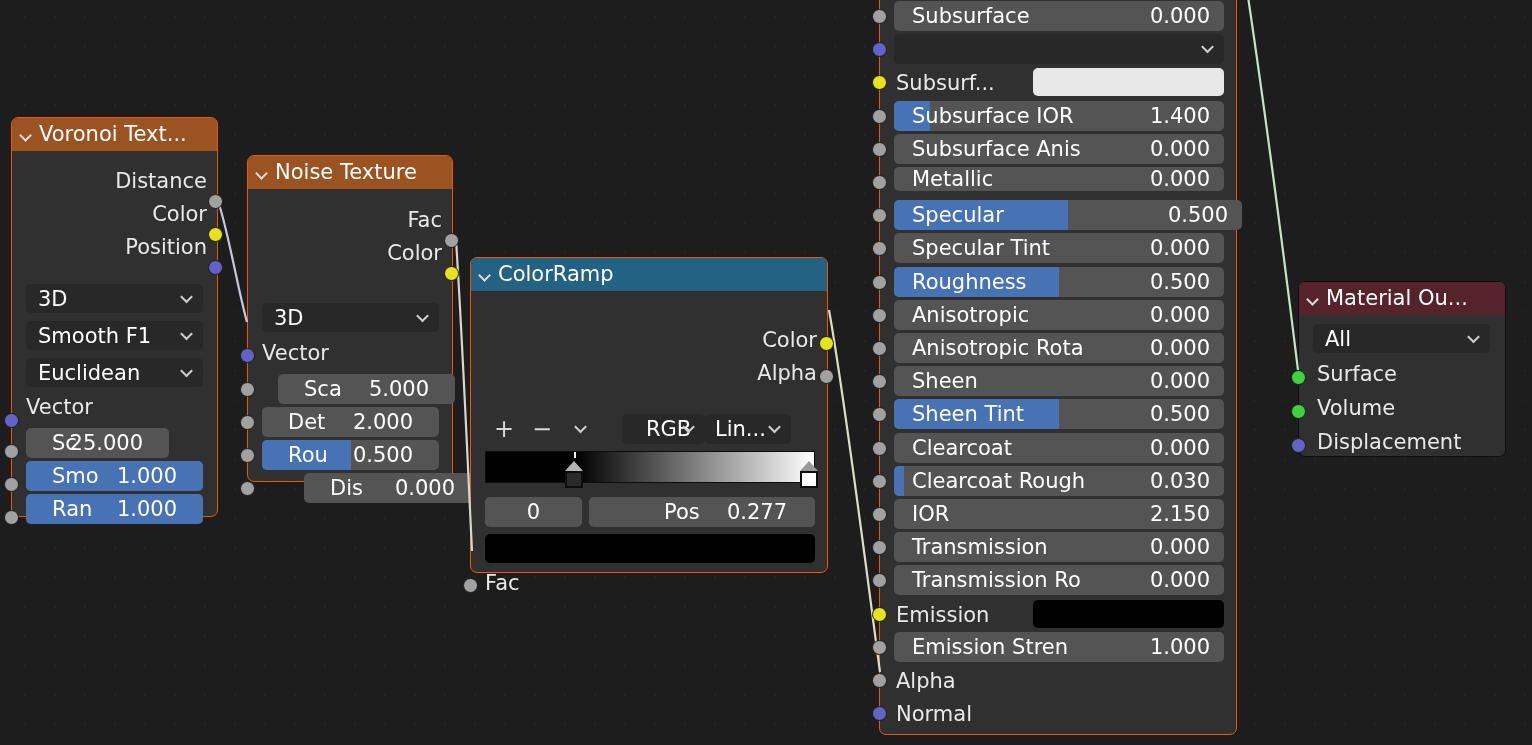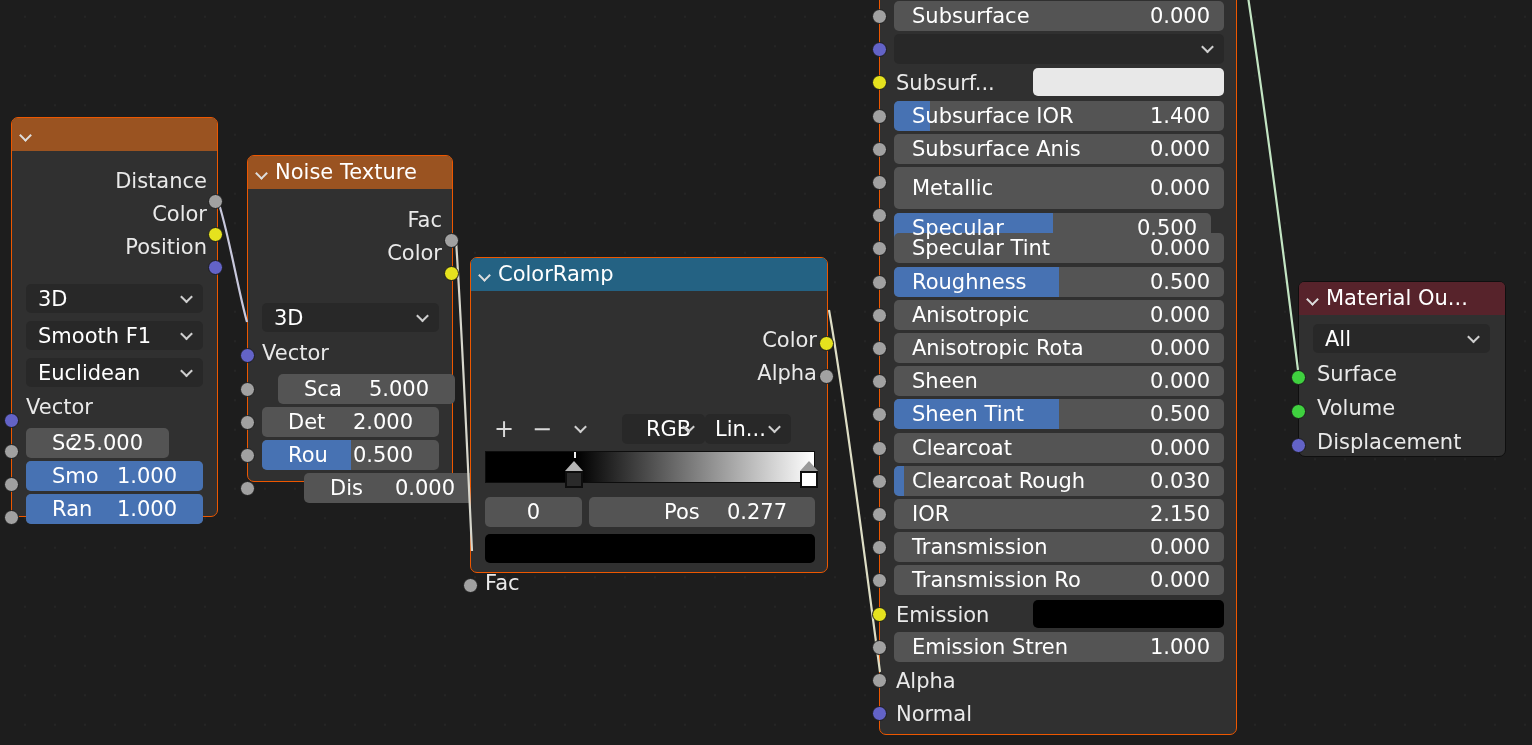--- a/index.html
+++ b/index.html
@@ -215,20 +215,21 @@
   <svg class="links" viewBox="0 0 1532 745">
     <path d="M 218 201 C 228 230, 238 290, 247 322" stroke="#c8c8dc" stroke-width="2.2" fill="none"></path>
     <path d="M 456 240 C 462 330, 468 470, 472 551" stroke="#d6d6cc" stroke-width="2.2" fill="none"></path>
     <path d="M 829 310 C 845 400, 865 560, 880 672" stroke="#dedec6" stroke-width="2.2" fill="none"></path>
     <path d="M 1247 -10 C 1262 90, 1285 265, 1298 370" stroke="#c3e5c3" stroke-width="2.2" fill="none"></path>
   </svg>
 
   <div class="node selected" style="left:11px; top:117px; width:207px; height:400px;">
     <div class="node-header hdr-tex">
       <span class="chev"></span>
+      <span>Voronoi Text...</span>
     </div>
     <div class="node-body">
 
       <div class="out-label" style="top:18px;">Distance</div>
       <div class="sock s-gray" style="left:196px; top:43px;"></div>
       <div class="out-label" style="top:51px;">Color</div>
       <div class="sock s-yellow" style="left:196px; top:76px;"></div>
       <div class="out-label" style="top:84px;">Position</div>
       <div class="sock s-purple" style="left:196px; top:109px;"></div>
 
@@ -394,27 +395,27 @@
           <span class="wlabel" style="left: 18px;">Subsurface IOR</span>
           <span class="wvalue" style="right: 14px;">1.400</span>
         </div>
         <div class="sock s-gray" style="left: -8px; top: 200.8px;"></div>
         <div class="widget" style="left: 14px; top: 192.8px; width: 330px; height: 30px;">
           <div class="fill" style="width: 0%;"></div>
           <span class="wlabel" style="left: 18px;">Subsurface Anis</span>
           <span class="wvalue" style="right: 14px;">0.000</span>
         </div>
         <div class="sock s-gray" style="left: -8px; top: 234px;"></div>
-        <div class="widget" style="left: 14px; top: 226px; width: 330px; height: 42px;">
+        <div class="widget" style="left: 14px; top: 226px; width: 330px; height: 24px;">
           <div class="fill" style="width: 0%;"></div>
           <span class="wlabel" style="left: 18px;">Metallic</span>
           <span class="wvalue" style="right: 14px;">0.000</span>
         </div>
         <div class="sock s-gray" style="left: -8px; top: 267.2px;"></div>
-        <div class="widget" style="left: 14px; top: 272px; width: 317px; height: 30px;">
+        <div class="widget" style="left: 14px; top: 259px; width: 348px; height: 30px;">
           <div class="fill" style="width: 50%;"></div>
           <span class="wlabel" style="left: 18px;">Specular</span>
           <span class="wvalue" style="right: 14px;">0.500</span>
         </div>
         <div class="sock s-gray" style="left: -8px; top: 300.4px;"></div>
         <div class="widget" style="left: 14px; top: 292.4px; width: 330px; height: 30px;">
           <div class="fill" style="width: 0%;"></div>
           <span class="wlabel" style="left: 18px;">Specular Tint</span>
           <span class="wvalue" style="right: 14px;">0.000</span>
         </div>

